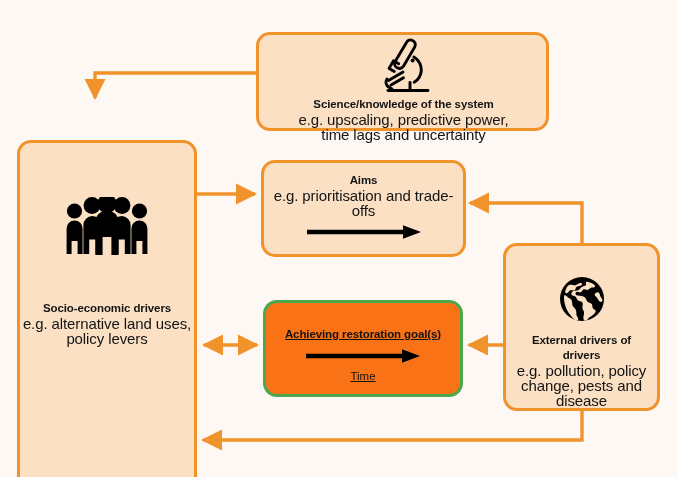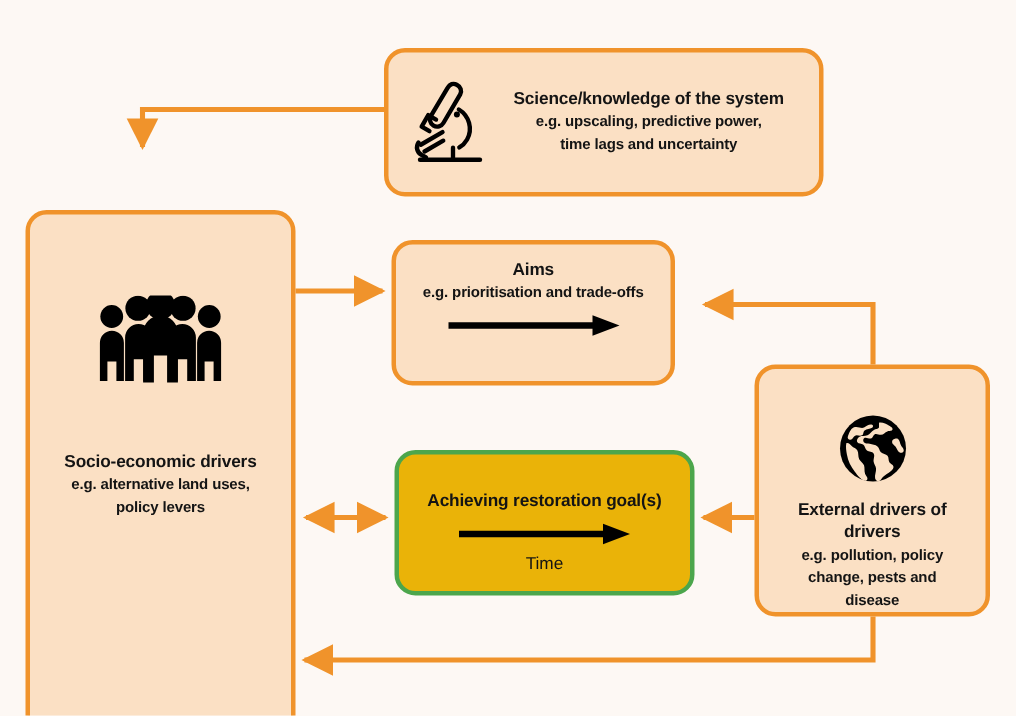--- a/index.html
+++ b/index.html
@@ -31,53 +31,53 @@
     display: flex;
     flex-direction: column;
     align-items: center;
     justify-content: center;
     text-align: center;
     color: #141414;
     z-index: 3;
   }
   .box.green {
     border-color: #4CA64C;
-    background: #eab308;
+    background: #f97316;
+    text-decoration: underline;
   }
   .box-title {
     font-weight: bold;
     font-size: 11.5px;
     line-height: 15px;
     letter-spacing: -0.1px;
   }
   .box-sub {
-    font-size: 10px;
+    font-size: 15px;
     line-height: 15px;
     letter-spacing: -0.1px;
-    font-weight: bold;
   }
   .icon-wrap { display: block; line-height: 0; }
 
   
   #box-socio {
     left: 17px; top: 104px; width: 180px; height: 363px;
     justify-content: flex-start;
     padding-top: 54px;
     margin-top: 36px;
   }
   #box-socio .icon-wrap { margin-bottom: 44px; }
   #box-science {
     left: 256px; top: 32px; width: 293px; height: 99px;
-    flex-direction: row;
+    flex-direction: column;
     justify-content: flex-start;
     padding-left: 14px;
   }
   #box-science .sci-text { flex: 1; padding-right: 12px; }
   #box-aims {
-    left: 261px; top: 160px; width: 189px; height: 97px;
+    left: 261px; top: 160px; width: 205px; height: 97px;
     justify-content: flex-start;
     padding-top: 10px;
     text-align: center;
   }
   #box-goal {
     left: 263px; top: 300px; width: 200px; height: 97px;
     justify-content: flex-start;
     padding-top: 24px;
   }
   #box-external {

